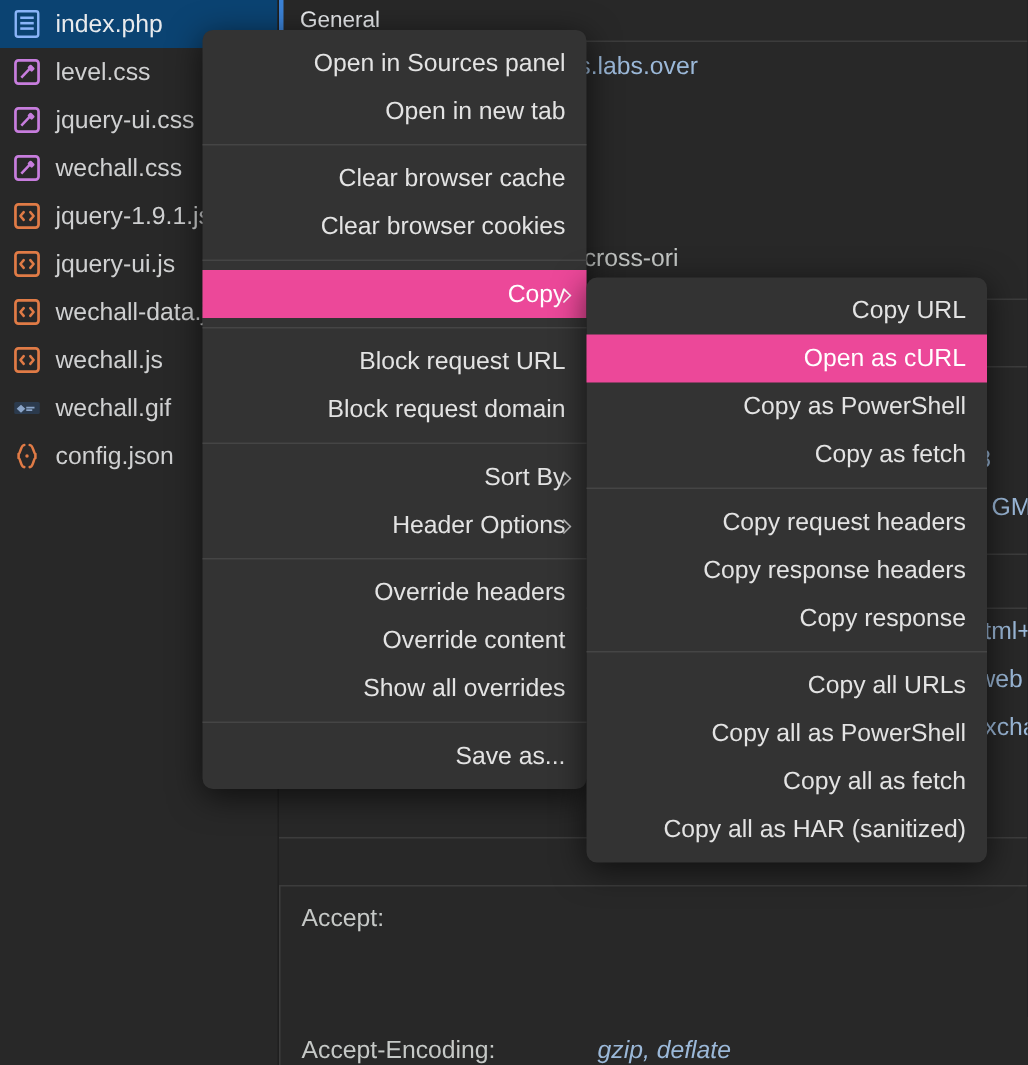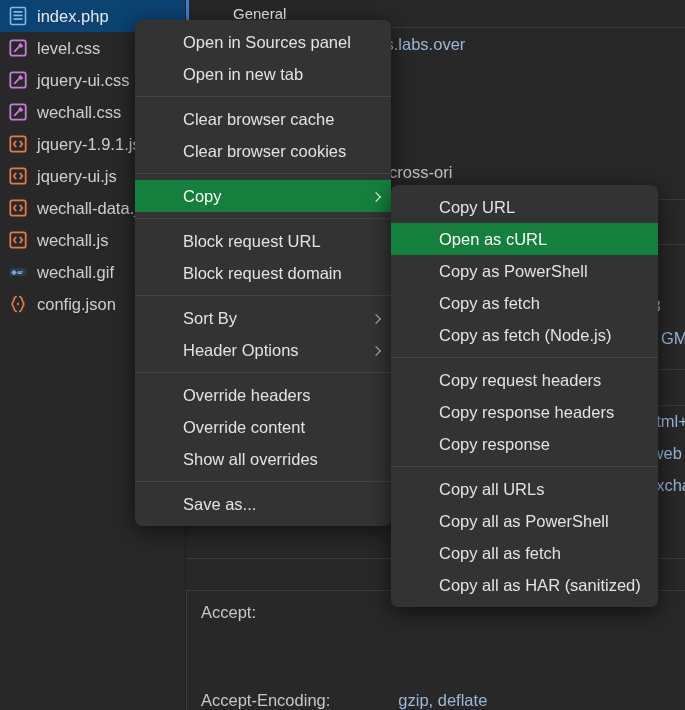--- a/index.html
+++ b/index.html
@@ -25,21 +25,21 @@
   .file-row.selected { background:#0b4372; color:#e8eaed; }
   .fi { width:20px; height:20px; margin-right:9px; flex:0 0 20px; display:block; }
 
   
   .detail-panel {
     position:absolute; left:186px; top:0; right:0; bottom:0;
     background:#282828;
   }
   .panel-tabbar {
     position:absolute; left:0; top:0; right:0; height:28px;
-    background:#282828; border-bottom:1px solid #3c3c3c;margin-left:33px;
+    background:#282828; border-bottom:1px solid #3c3c3c;
   }
   .panel-tab {
     position:absolute; left:0; top:0; height:28px; padding:0 14px;
     display:flex; align-items:center; color:#e8eaed; font-size:15px;
     border-bottom:2px solid #3b82d6;
   }
   .accent-bar {
     position:absolute; left:0; top:0; width:3px; height:40px; background:#3b82d6;
   }
   .kv-block { position:absolute; left:0; right:0; }
@@ -59,23 +59,23 @@
 
   
   .menu {
     position:absolute; background:#333333; border-radius:7px;
     box-shadow:0 5px 22px rgba(0,0,0,.62);
     padding:6px 0; color:#e3e3e3;
   }
   .menu-item {
     height:32px; display:flex; align-items:center;
     padding:0 14px 0 48px; font-size:16.5px; white-space:nowrap;
-    position:relative; color:#e3e3e3;
-  }
-  .menu-item.hl { background:#15803d; color:#ffffff; }
+    position:relative; color:#e3e3e3;justify-content:flex-end;
+  }
+  .menu-item.hl { background:#ec4899; color:#ffffff; }
   .menu-sep { height:1px; background:#454545; margin:6px 0; }
   .chev {
     position:absolute; right:14px; top:50%; transform:translateY(-50%);
     width:7px; height:7px; border-right:1.6px solid #bdbdbd;
     border-top:1.6px solid #bdbdbd; rotate:45deg;
   }
   .menu-item.hl .chev { border-color:#ffffff; }
 
   #main-menu { left:135px; top:20px; width:256px; }
   #sub-menu  { left:391px; top:185px; width:267px; }
@@ -142,21 +142,21 @@
     <div class="hsep" style="top:590px;"></div>
     <div class="vsep" style="left:0px; top:590px; bottom:0;"></div>
 
     <div class="kv-block" style="top:596px;">
       <div class="kv-row" style="padding-left:15px;">
         <span class="hdr-label">Accept:</span>
       </div>
       <div class="kv-row" style="height:56px;"></div>
       <div class="kv-row" style="padding-left:15px;">
         <span class="hdr-label">Accept-Encoding:</span>
-        <span class="hdr-value" style="margin-left:68px;">gzip, deflate</span>
+        <span class="hdr-value" style="margin-left:68px;font-style:italic;">gzip, deflate</span>
       </div>
     </div>
   </div>
 
   <div class="sidebar">
     <div id="file-list">
         <div class="file-row selected">
           <svg viewBox="0 0 20 20" class="fi">
             <rect x="2.5" y="1.5" width="15" height="17" rx="1.5" fill="none" stroke="#8ab4f8" stroke-width="1.6"></rect>
             <rect x="5.5" y="5" width="9" height="1.7" fill="#8ab4f8"></rect>
@@ -289,23 +289,20 @@
       </div>
       <div class="menu-item hl">
         <span>Open as cURL</span>
       </div>
       <div class="menu-item">
         <span>Copy as PowerShell</span>
       </div>
       <div class="menu-item">
         <span>Copy as fetch</span>
       </div>
-      <div class="menu-item">
-        <span>Copy as fetch (Node.js)</span>
-      </div>
       <div class="menu-sep"></div>
       <div class="menu-item">
         <span>Copy request headers</span>
       </div>
       <div class="menu-item">
         <span>Copy response headers</span>
       </div>
       <div class="menu-item">
         <span>Copy response</span>
       </div>

